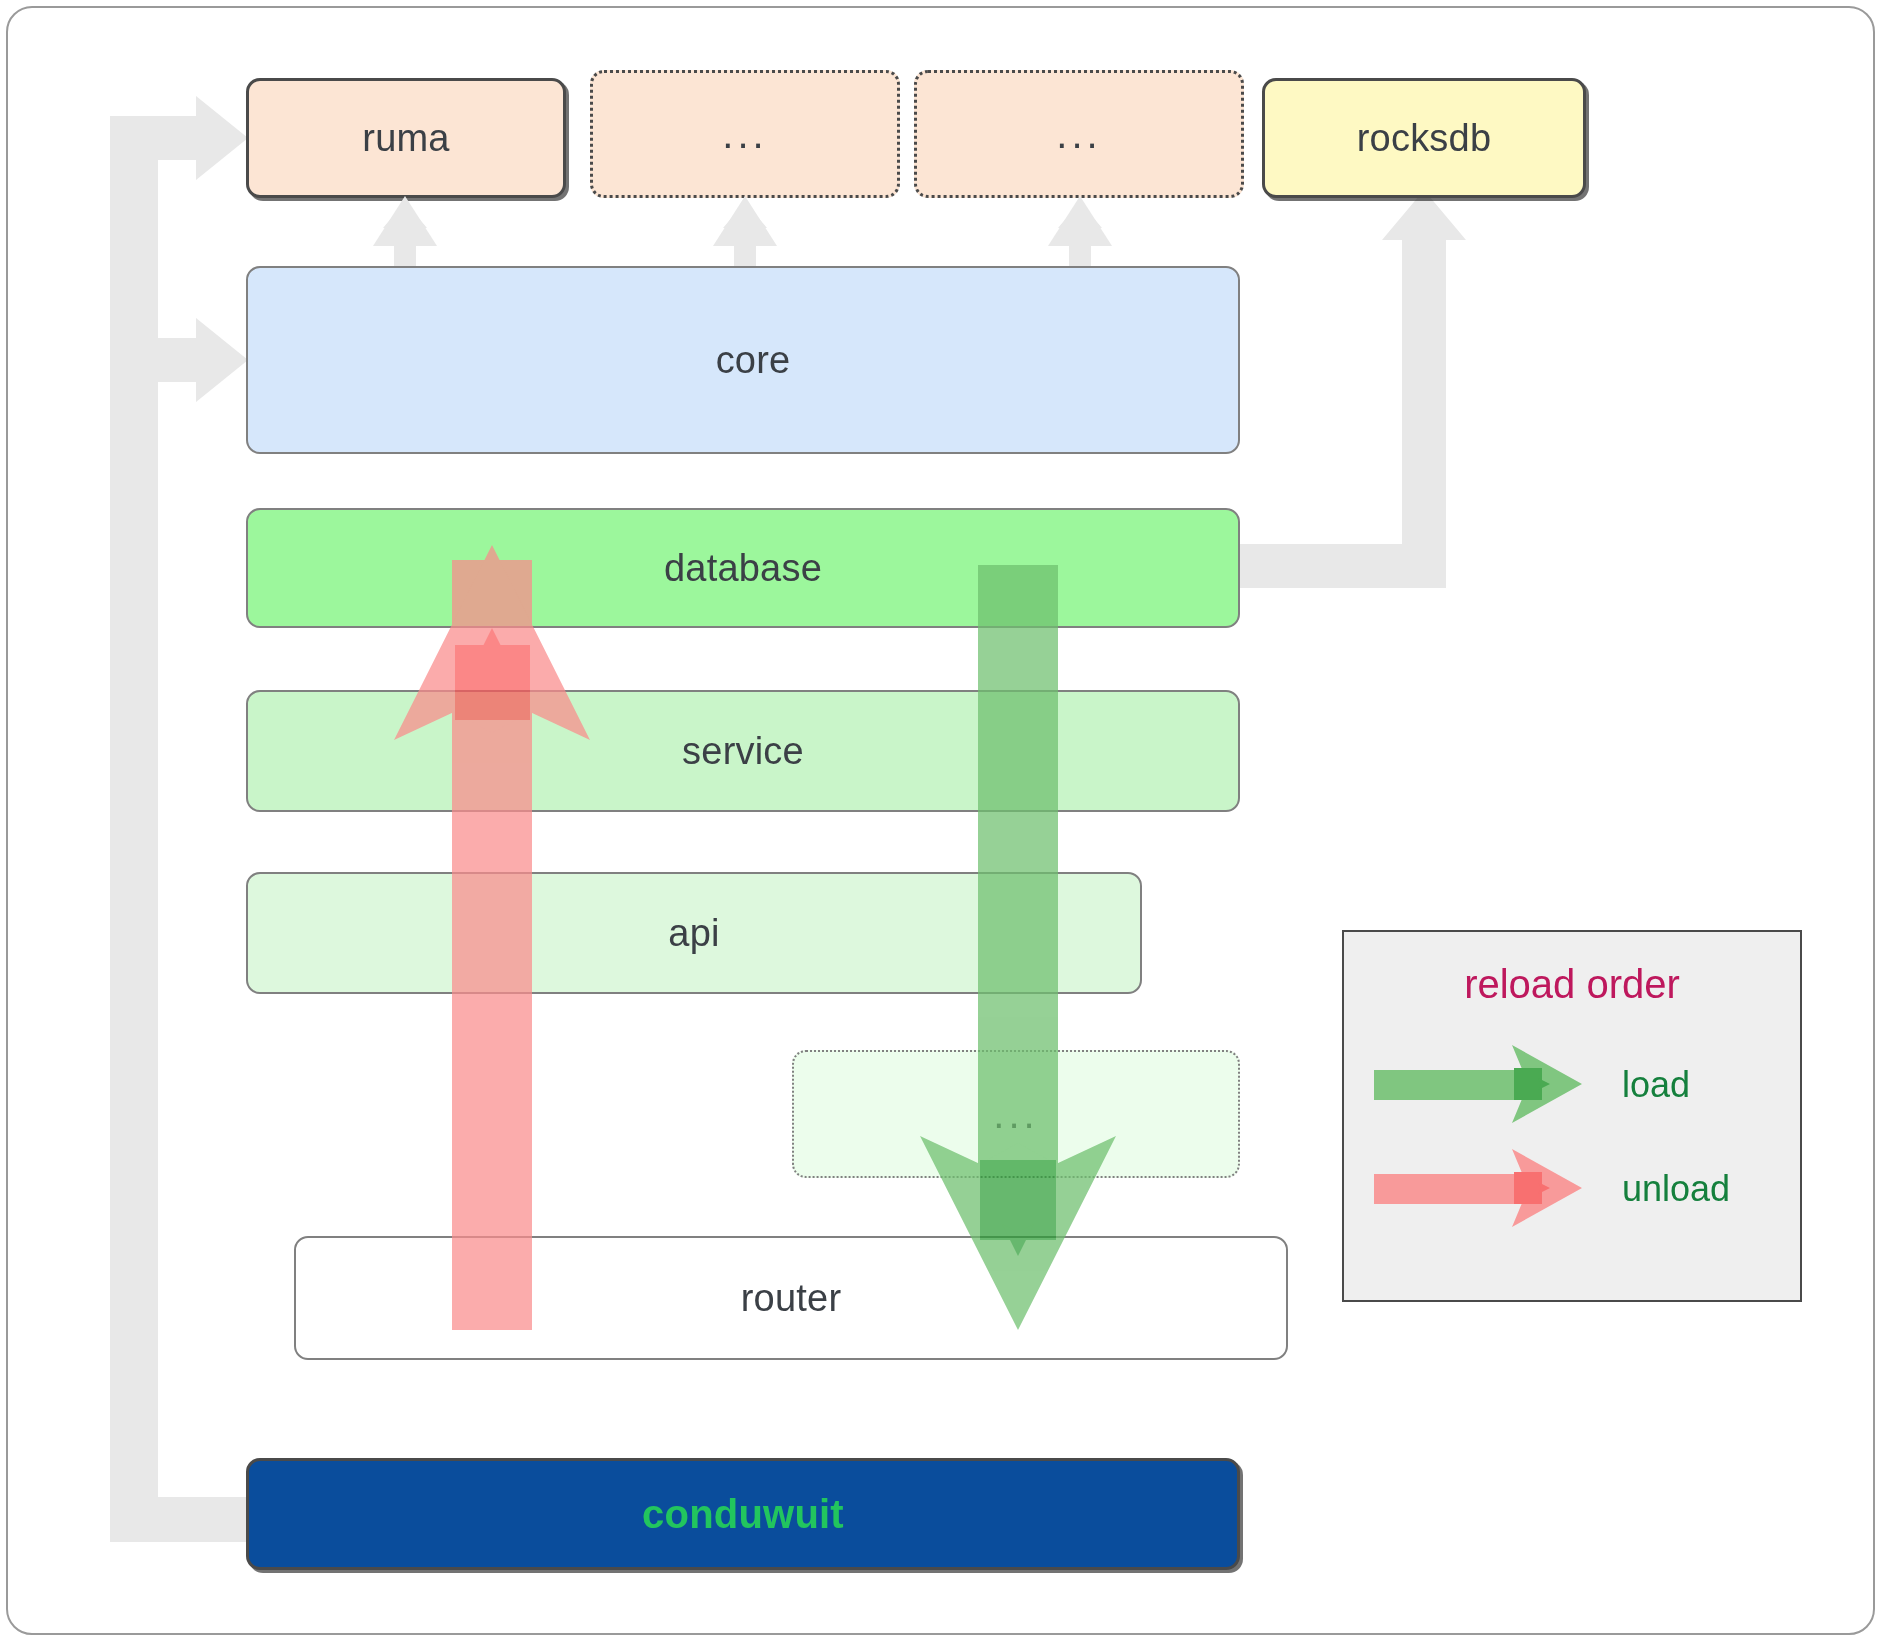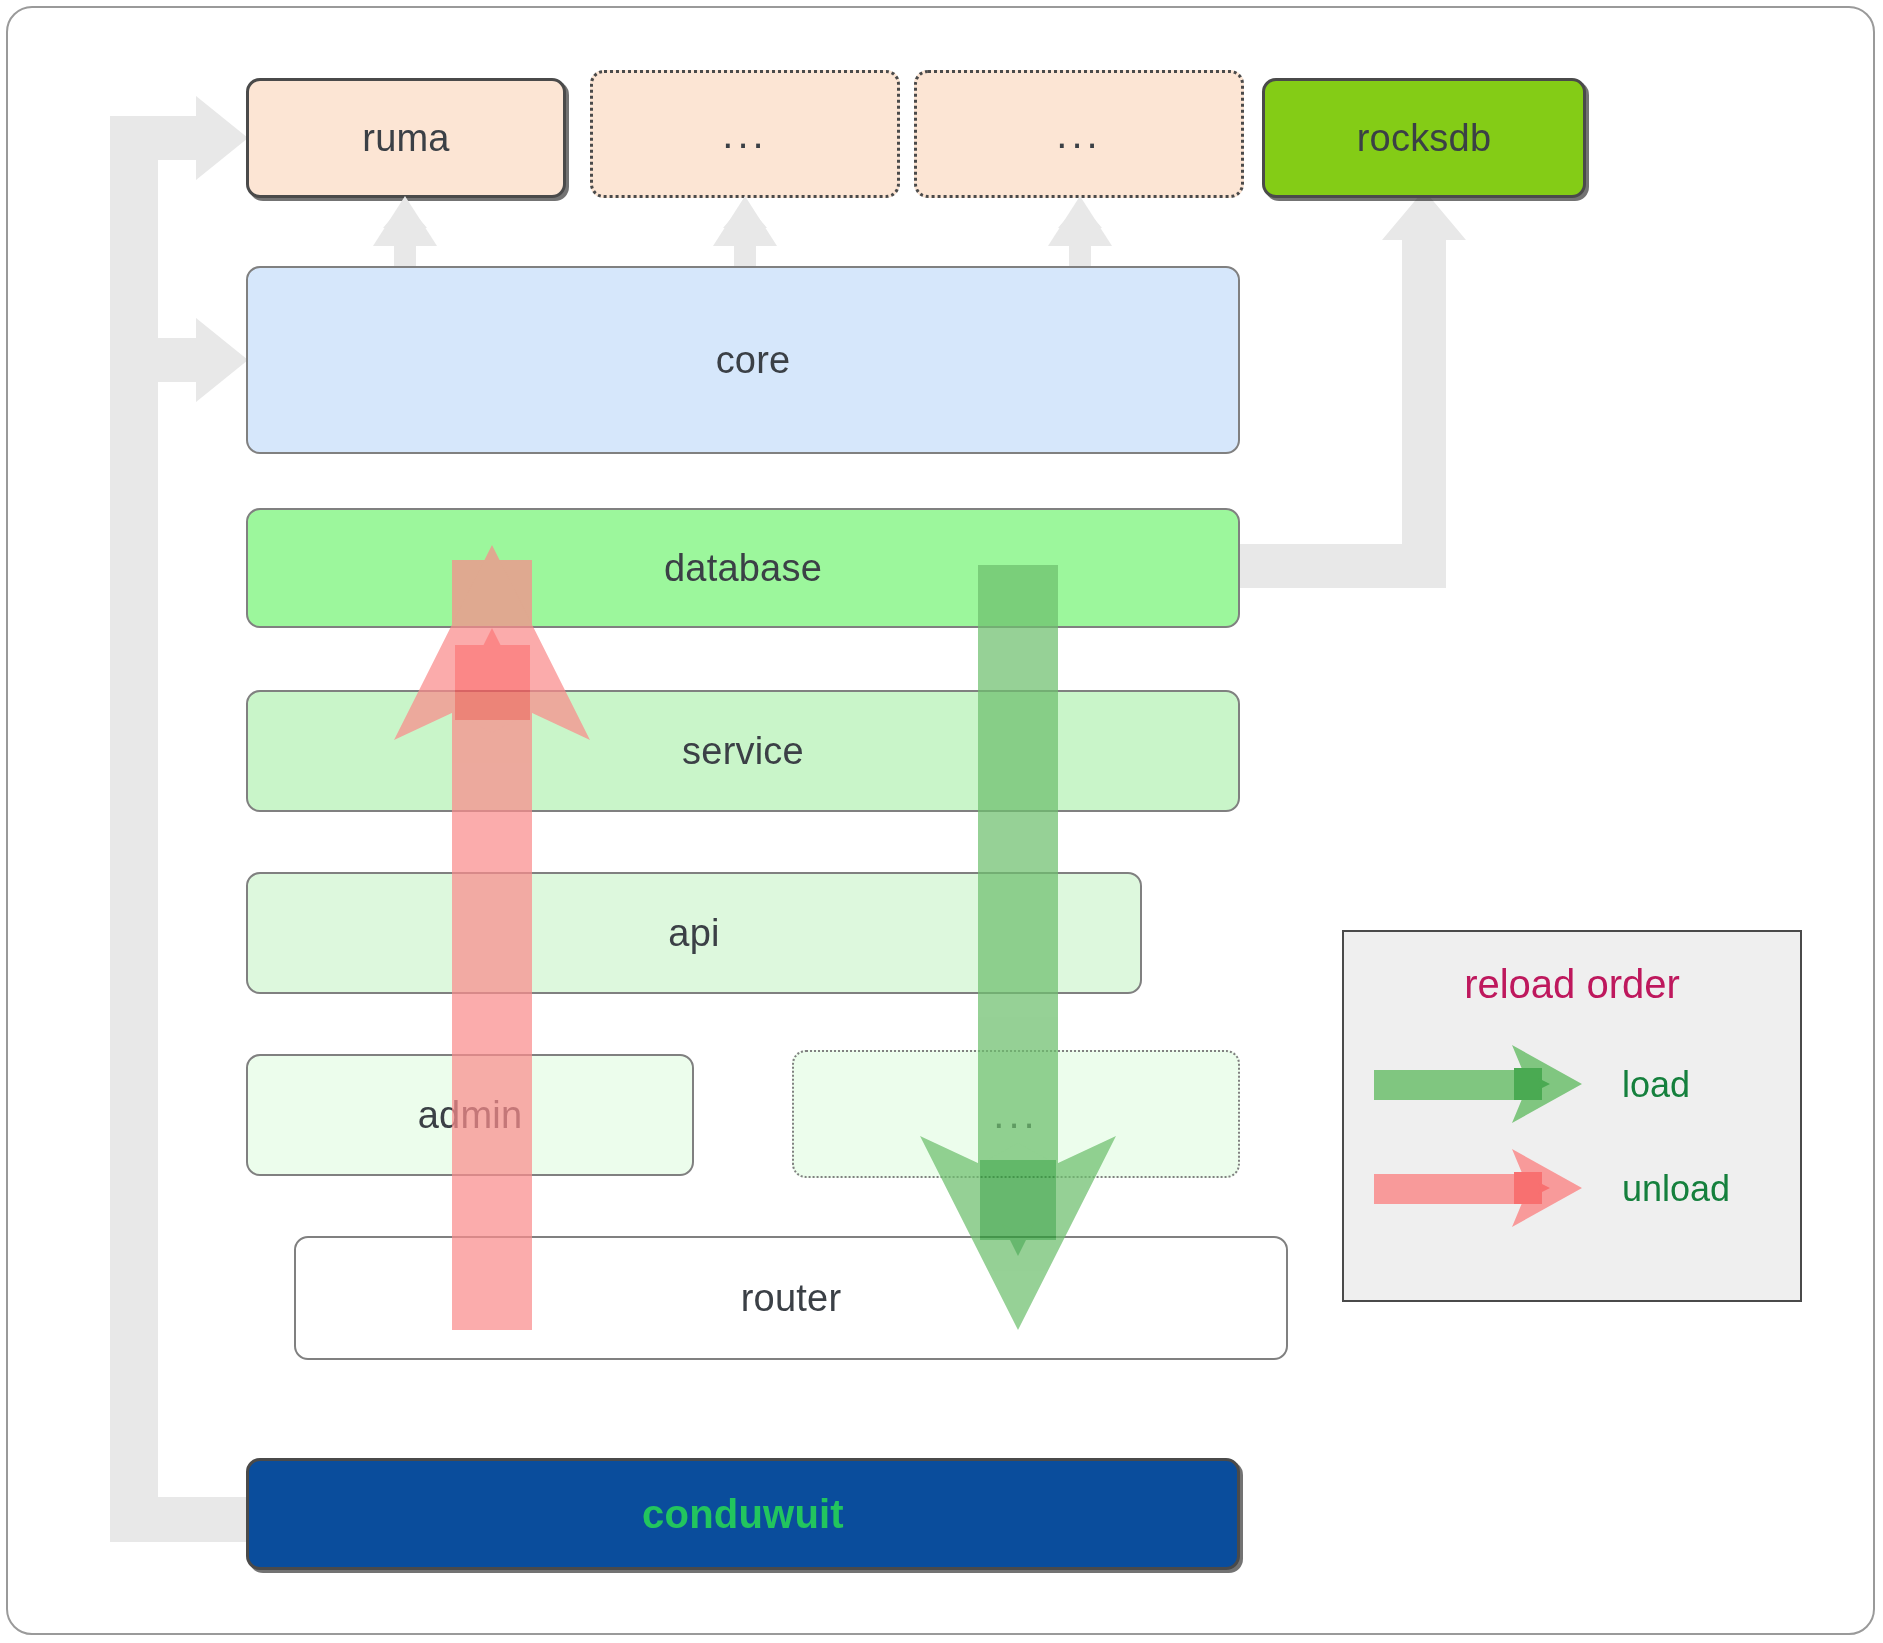--- a/index.html
+++ b/index.html
@@ -97,23 +97,20 @@
     </div>
     <div class="node gray" style="left:246px;top:508px;width:994px;height:120px;background:#9cf79c;">
       <span>database</span>
     </div>
     <div class="node gray" style="left:246px;top:690px;width:994px;height:122px;background:#c9f5c9;">
       <span>service</span>
     </div>
     <div class="node gray" style="left:246px;top:872px;width:896px;height:122px;background:#ddf8dd;">
       <span>api</span>
     </div>
-    <div class="node gray" style="left:246px;top:1054px;width:448px;height:122px;background:#ecfdec;">
-      <span>admin</span>
-    </div>
     <div class="node dotted-light" style="left:792px;top:1050px;width:448px;height:128px;background:#ecfdec;">
       <span class="dots">...</span>
     </div>
     <div class="node gray" style="left:246px;top:1236px;width:994px;height:124px;background:#ffffff;margin-left:48px;">
       <span>router</span>
     </div>
   </div>
 
   <svg class="layer" id="svg-arrows" width="1883" height="1643" viewBox="0 0 1883 1643">
 
@@ -141,21 +138,21 @@
   <div class="layer" id="deps">
     <div class="node solid shadow" style="left:246px;top:78px;width:320px;height:120px;background:#fce5d4;">
       <span>ruma</span>
     </div>
     <div class="node dotted" style="left:590px;top:70px;width:310px;height:128px;background:#fce5d4;">
       <span class="dots">...</span>
     </div>
     <div class="node dotted" style="left:914px;top:70px;width:330px;height:128px;background:#fce5d4;">
       <span class="dots">...</span>
     </div>
-    <div class="node solid shadow" style="left:1262px;top:78px;width:324px;height:120px;background:#84cc16;">
+    <div class="node solid shadow" style="left:1262px;top:78px;width:324px;height:120px;background:#fef9c3;">
       <span>rocksdb</span>
     </div>
   </div>
 
   <svg class="layer" id="svg-up" width="1883" height="1643" viewBox="0 0 1883 1643">
     <g fill="#e8e8e8">
       <path d="M 405 262 L 405 228 L 383 228 L 405 202 L 427 228 L 405 228 Z"></path>
       <path d="M 745 262 L 745 228 L 723 228 L 745 202 L 767 228 L 745 228 Z"></path>
       <path d="M 1080 262 L 1080 228 L 1058 228 L 1080 202 L 1102 228 L 1080 228 Z"></path>
 

